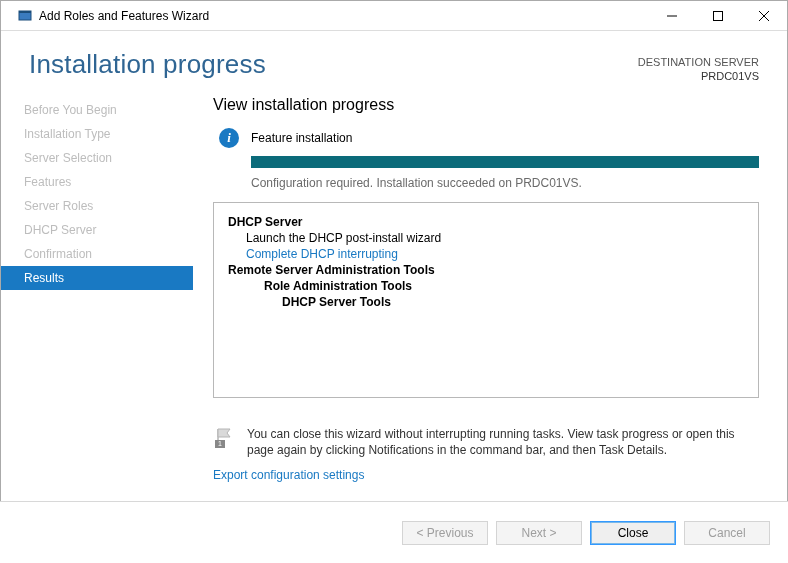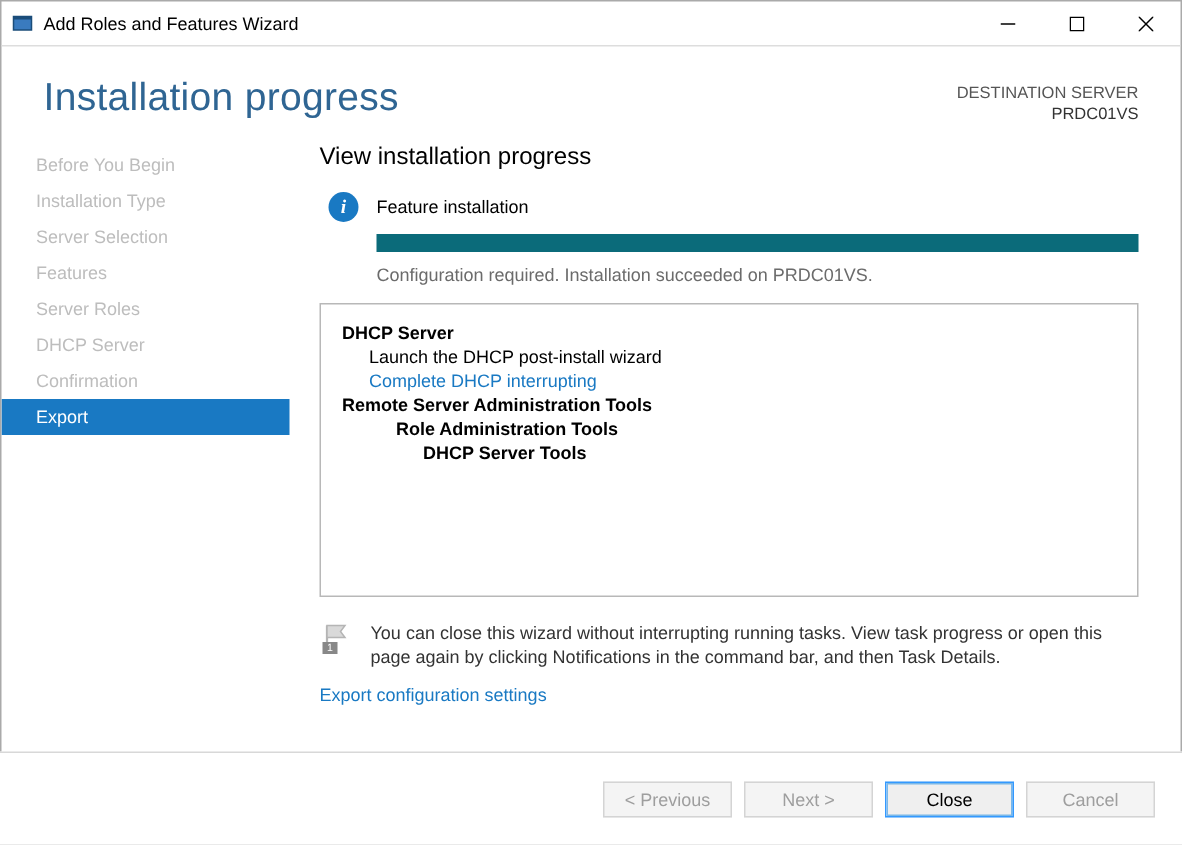--- a/index.html
+++ b/index.html
@@ -11,21 +11,21 @@
     color: #000;
     width: 788px;
     height: 563px;
     overflow: hidden;
     border: 1px solid #aaa;
   }
   .titlebar {
     height: 30px;
     display: flex;
     align-items: center;
-    padding: 0 0 0 6px;
+    padding: 0 0 0 16px;
     border-bottom: 1px solid #ddd;
   }
   .titlebar .app-icon {
     width: 16px; height: 16px; margin-right: 6px;
     display:inline-flex; align-items:center; justify-content:center;
   }
   .titlebar .title { flex: 0 0 auto; font-size: 12px; color:#000; }
   .titlebar .spacer { flex: 1; }
   .win-btn {
     width: 46px; height: 30px;
@@ -99,21 +99,21 @@
     padding:10px 14px;
     height:196px;
     overflow:auto;
     font-size:12px;
   }
   .result-box .bold { font-weight:600; }
   .result-box .sub { margin-left:18px; }
   .result-box .sub2 { margin-left:36px; }
   .result-box .sub3 { margin-left:54px; }
   .link { color:#1979c3; cursor:pointer; }
-  .note-row { display:flex; gap:10px; margin-top:16px; font-size:12px; color:#333; line-height:1.35;}
+  .note-row { display:flex; gap:10px; margin-top:28px; font-size:12px; color:#333; line-height:1.35;}
   .flag-icon { flex:0 0 24px; height:24px; position:relative; }
   .export-link { margin-top:10px; }
   .footer {
     position:absolute;
     bottom:0; left:0; right:0;
     height:62px;
     border-top:1px solid #d8d8d8;
     display:flex; align-items:center; justify-content:flex-end;
     gap:8px; padding:0 18px;
     background:#fff;
@@ -172,21 +172,21 @@
 <div class="body-row">
 
   <div class="sidebar">
     <div class="side-item">Before You Begin</div>
     <div class="side-item">Installation Type</div>
     <div class="side-item">Server Selection</div>
     <div class="side-item">Features</div>
     <div class="side-item">Server Roles</div>
     <div class="side-item">DHCP Server</div>
     <div class="side-item">Confirmation</div>
-    <div class="side-item active">Export</div>
+    <div class="side-item active">Results</div>
   </div>
 
   <div class="main">
     <div class="section-label">View installation progress</div>
 
     <div class="status-row">
       <span class="info-icon">i</span>
       <span>Feature installation</span>
     </div>
 

